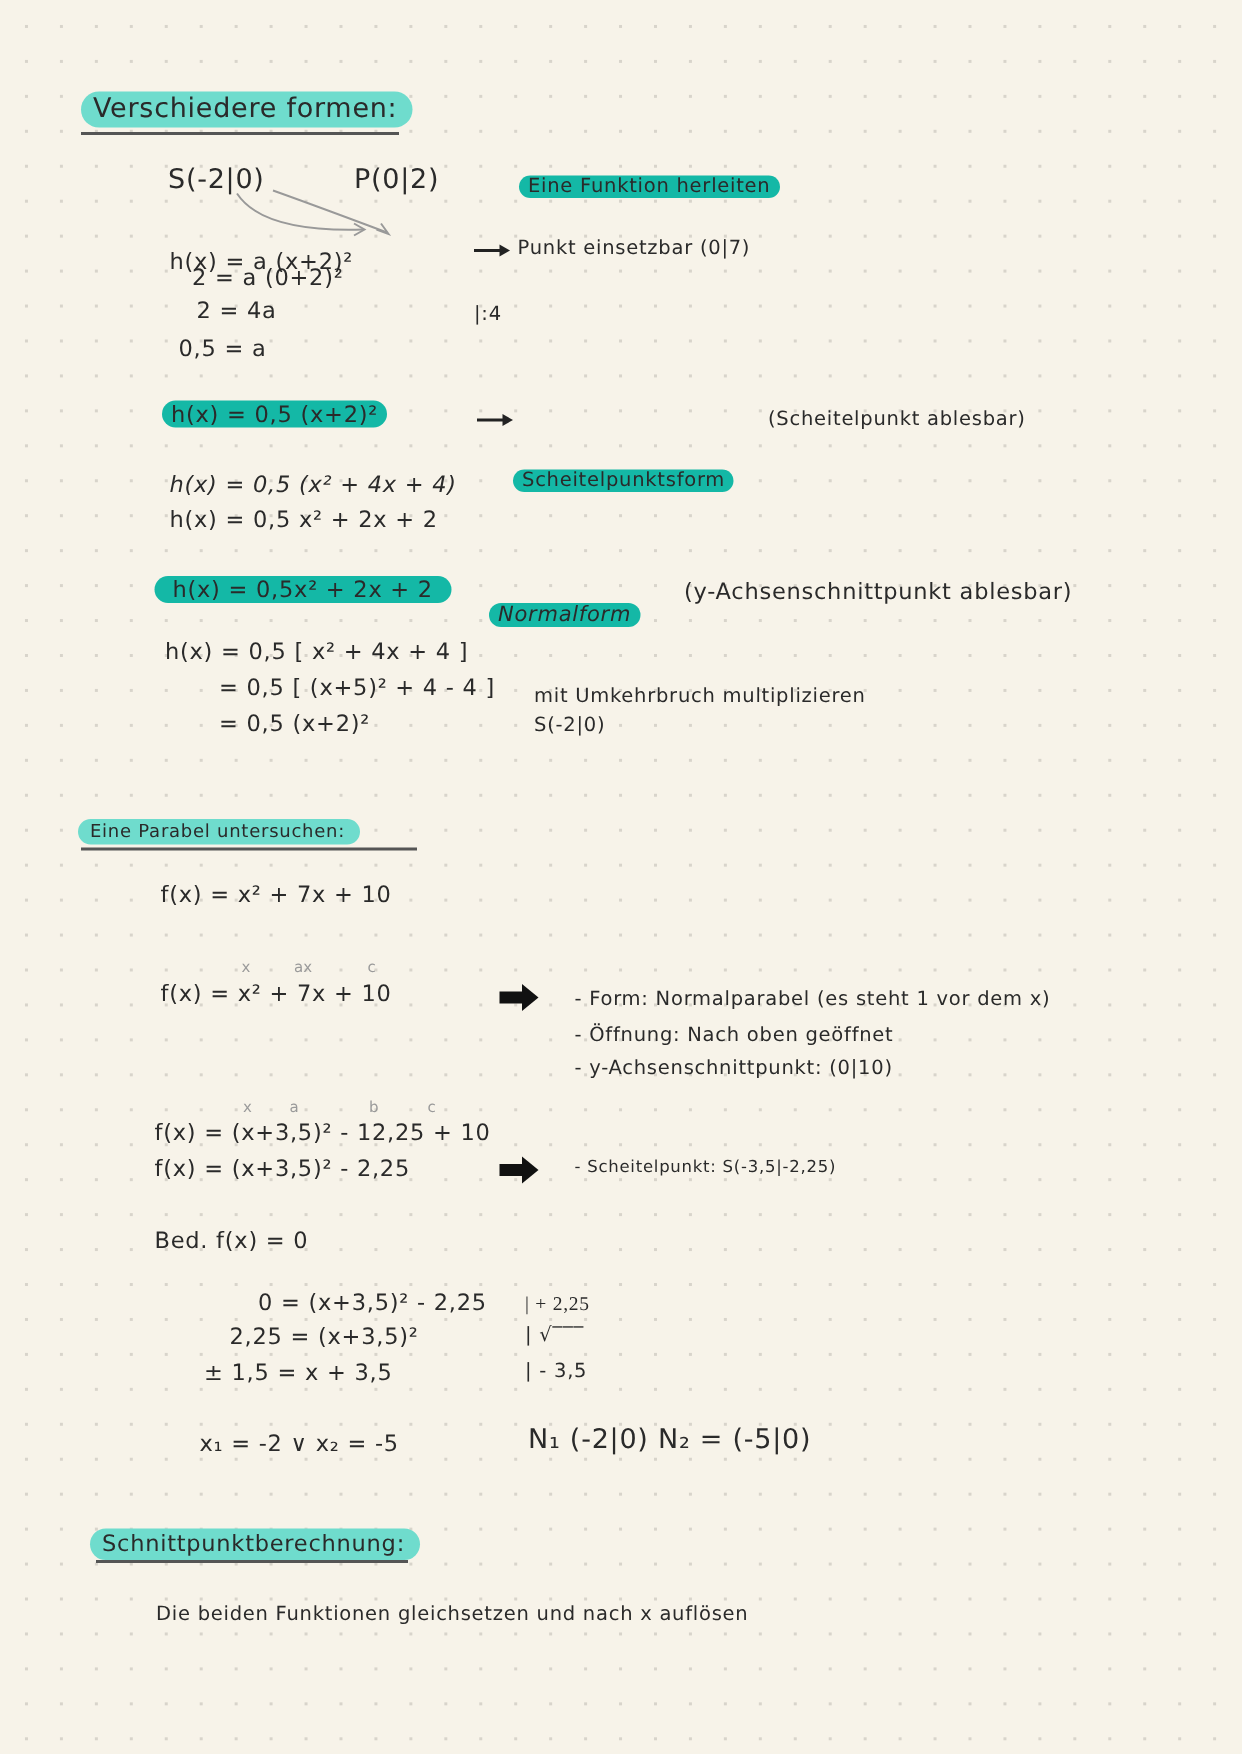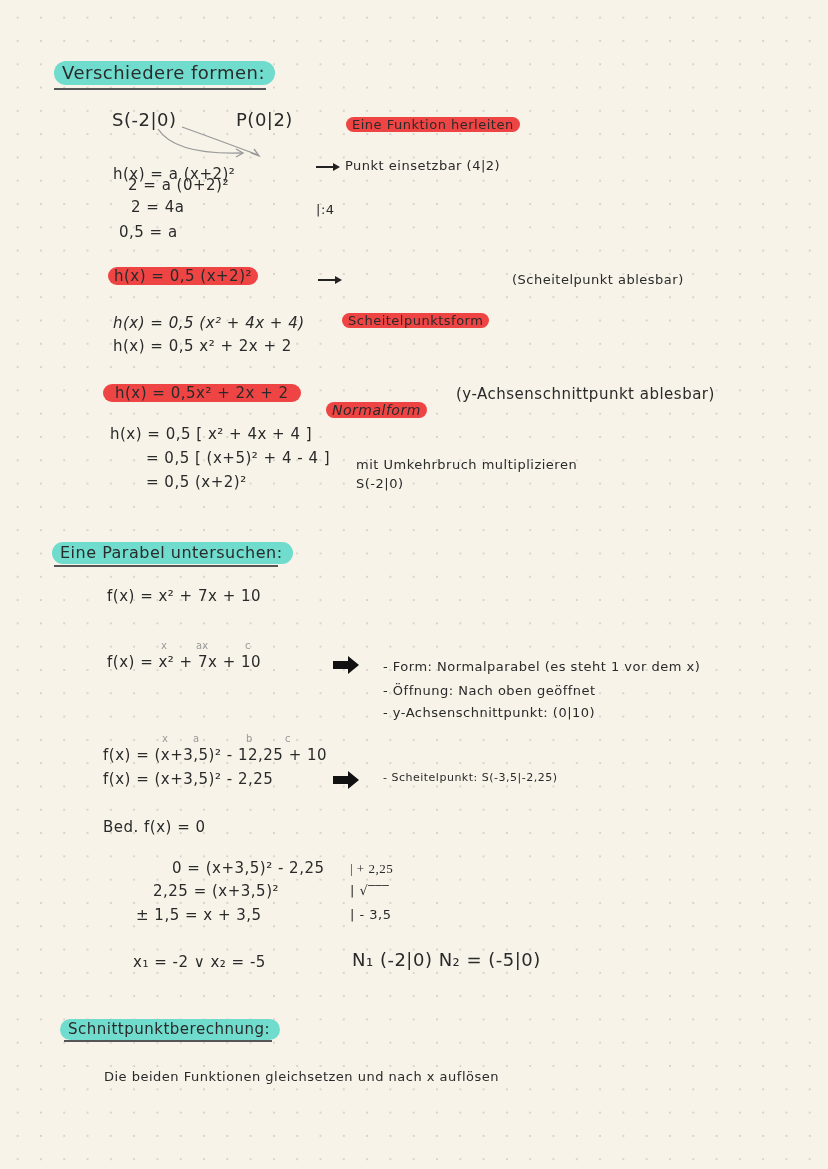--- a/index.html
+++ b/index.html
@@ -6,21 +6,21 @@
   body {
     width: 828px; height: 1169px; position: relative; overflow: hidden;
     background-color: #f7f3e9;
     background-image: radial-gradient(circle, #d8d4cb 1px, transparent 1.3px);
     background-size: 23.3px 23.3px;
     background-position: 6px 6px;
     font-family: "DejaVu Sans", sans-serif;
     color: #2a2a2a;
   }
   .t { position: absolute; white-space: nowrap; font-size: 15px; line-height: 20px; letter-spacing: 0.5px; }
-  .hl { background: #ef4444; border-radius: 10px; padding: 0 6px; }
+  .hl { background: #14b8a6; border-radius: 10px; padding: 0 6px; }
   .hl-head { background: #6fdccd; border-radius: 12px; padding: 1px 10px 2px 8px; }
   .head-wrap { position: absolute; }
   .underline { position: absolute; height: 2px; background: #555; }
   .sm { font-size: 13px; }
   .lbl { position: absolute; font-size: 10px; color: #9a9a9a; white-space: nowrap; }
   .arrow-thin { position: absolute; height: 2px; background: #222; }
   .arrow-thin::after { content: ""; position: absolute; right: -4px; top: -3px; border-left: 7px solid #222; border-top: 4px solid transparent; border-bottom: 4px solid transparent; }
   .arrow-bold { position: absolute; width: 16px; height: 8px; background: #111; }
   .arrow-bold::after { content: ""; position: absolute; right: -10px; top: -5px; border-left: 11px solid #111; border-top: 9px solid transparent; border-bottom: 9px solid transparent; }
 </style>
@@ -42,21 +42,21 @@
   <path d="M32 2 Q 60 12 108 30" stroke="#999" stroke-width="1.3" fill="none"></path>
   <path d="M101 28 L109 31 L104 24" stroke="#999" stroke-width="1.3" fill="none"></path>
 </svg>
 
 <div class="t" style="left:113px; top:164px;">h(x) = a (x+2)²</div>
 <div class="t" style="left:128px; top:175px;">2 = a (0+2)²</div>
 <div class="t" style="left:131px; top:197px;">2 = 4a</div>
 <div class="t" style="left:119px; top:222px;">0,5 = a</div>
 
 <div class="arrow-thin" style="left:316px; top:166px; width:20px;"></div>
-<div class="t sm" style="left:345px; top:156px;">Punkt einsetzbar (4|2)</div>
+<div class="t sm" style="left:345px; top:156px;">Punkt einsetzbar (0|7)</div>
 <div class="t sm" style="left:316px; top:200px;">|:4</div>
 
 <div class="t" style="left:108px; top:266px;"><span class="hl">h(x) = 0,5 (x+2)²</span></div>
 <div class="arrow-thin" style="left:318px; top:279px; width:20px;"></div>
 <div class="t sm" style="left:342px; top:270px;margin-top:41px;"><span class="hl">Scheitelpunktsform</span></div>
 <div class="t sm" style="left:512px; top:270px;">(Scheitelpunkt ablesbar)</div>
 
 <div class="t" style="left:113px; top:313px;font-style:italic;">h(x) = 0,5 (x² + 4x + 4)</div>
 <div class="t" style="left:113px; top:336px;">h(x) = 0,5 x² + 2x + 2</div>
 
@@ -64,21 +64,21 @@
 <div class="t" style="left:326px; top:400px; font-size:14px; font-style:italic;"><span class="hl">Normalform</span></div>
 <div class="t" style="left:456px; top:384px;">(y-Achsenschnittpunkt ablesbar)</div>
 
 <div class="t" style="left:110px; top:424px;">h(x) = 0,5 [ x² + 4x + 4 ]</div>
 <div class="t" style="left:146px; top:448px;">= 0,5 [ (x+5)² + 4 - 4 ]</div>
 <div class="t" style="left:146px; top:472px;">= 0,5 (x+2)²</div>
 <div class="t sm" style="left:356px; top:455px;">mit Umkehrbruch multiplizieren</div>
 <div class="t sm" style="left:356px; top:474px;">S(-2|0)</div>
 
 <div class="head-wrap" style="left:52px; top:543px;">
-  <span class="t hl-head" style="position:relative; font-size:16px;">Eine Parabel untersuchen:</span>
+  <span class="t hl-head" style="position:relative; font-size:12px;">Eine Parabel untersuchen:</span>
 </div>
 <div class="underline" style="left:54px; top:565px; width:224px;"></div>
 
 <div class="t" style="left:107px; top:586px;">f(x) = x² + 7x + 10</div>
 
 <div class="lbl" style="left:161px; top:640px;">x</div>
 <div class="lbl" style="left:196px; top:640px;">ax</div>
 <div class="lbl" style="left:245px; top:640px;">c</div>
 <div class="t" style="left:107px; top:652px;">f(x) = x² + 7x + 10</div>
 

